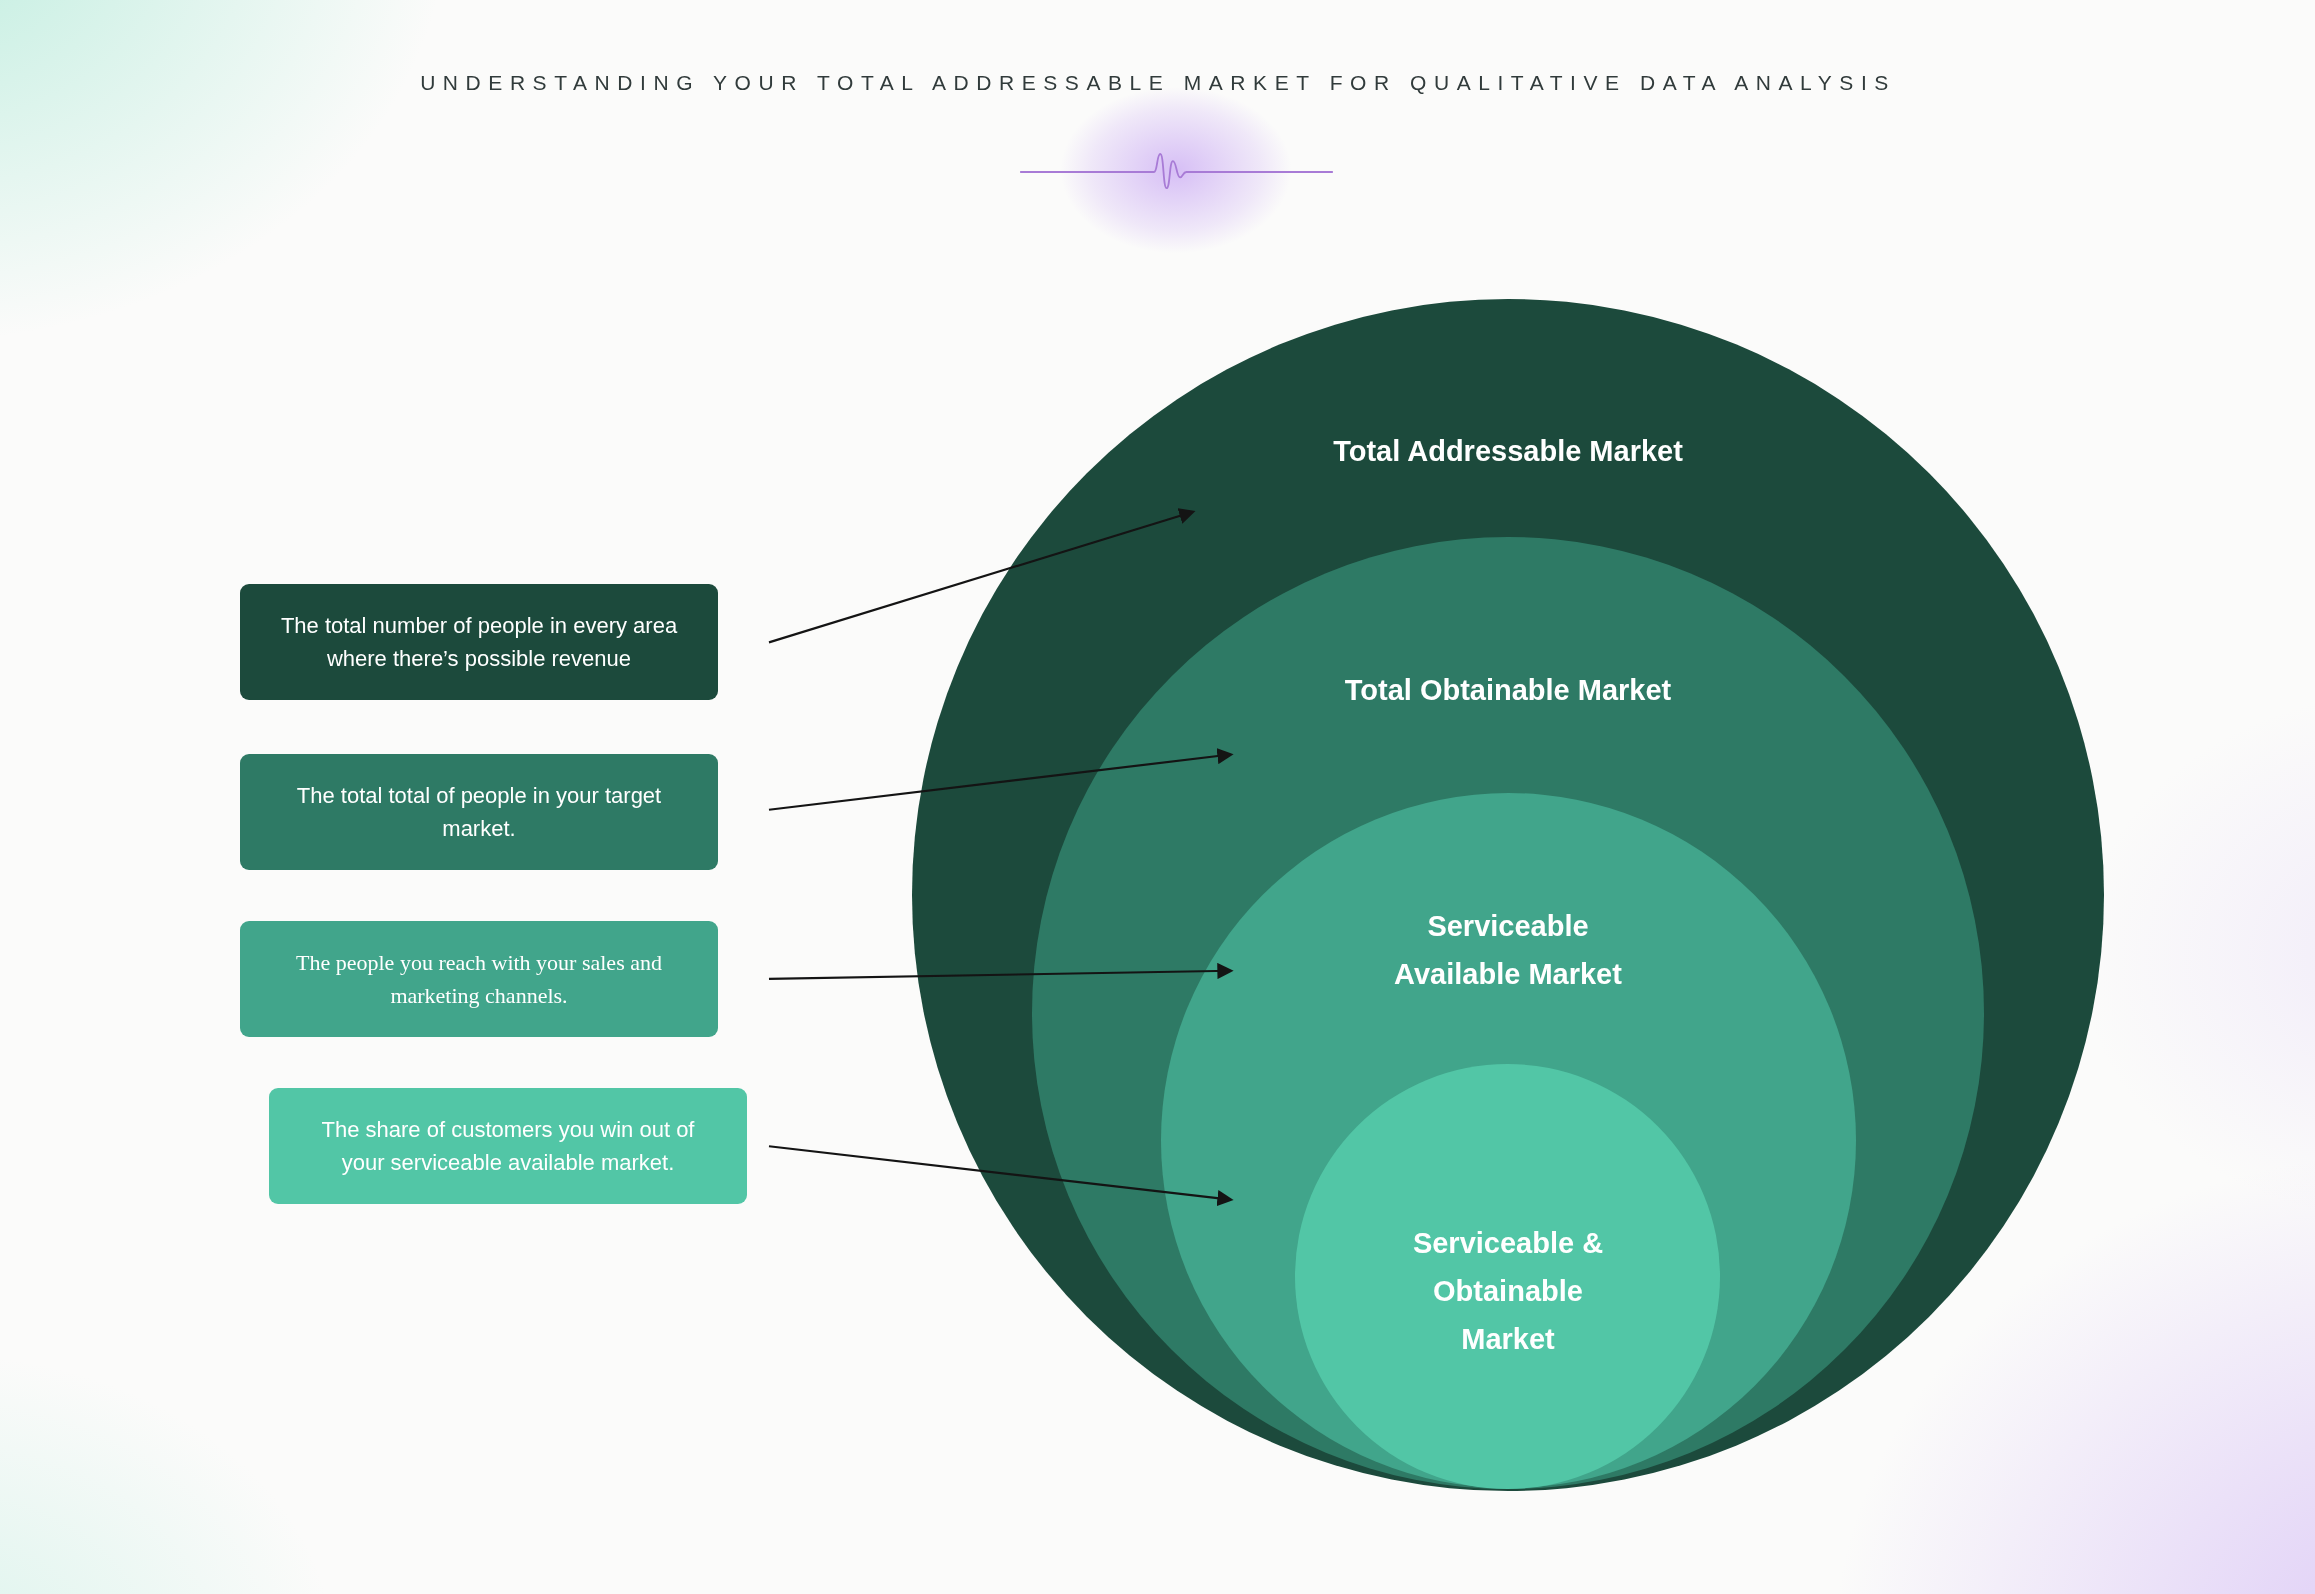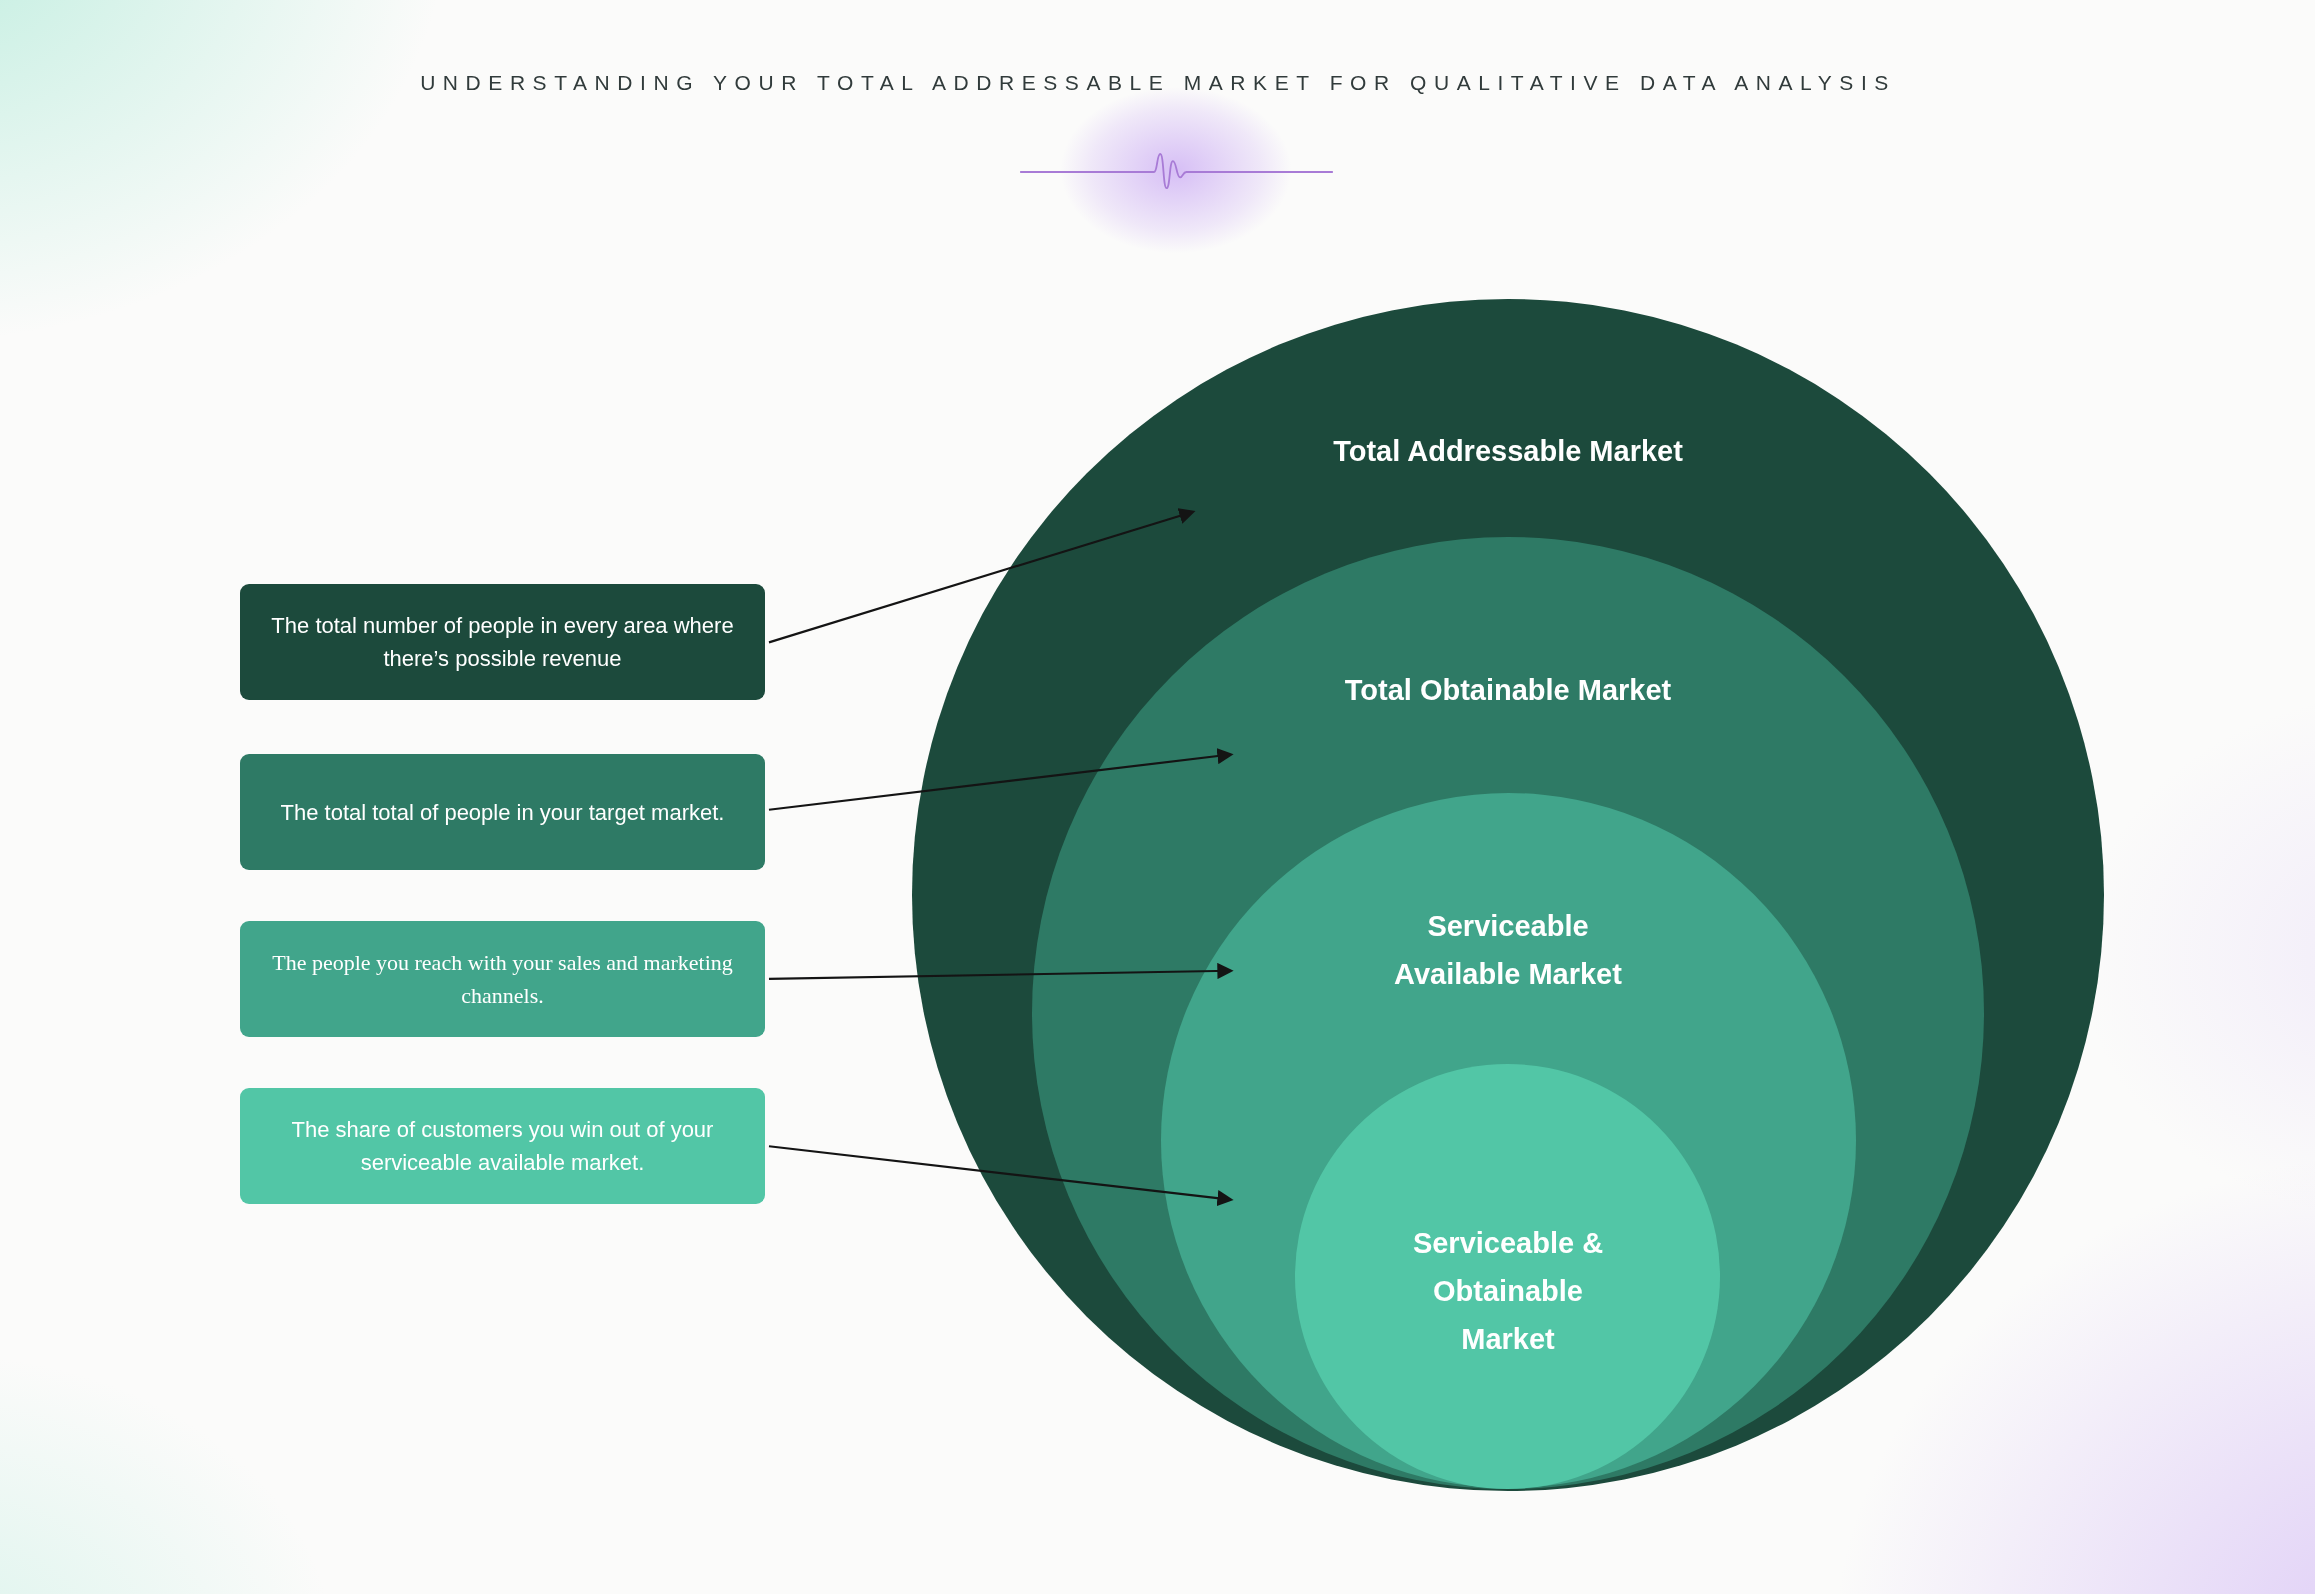--- a/index.html
+++ b/index.html
@@ -73,21 +73,21 @@
     white-space: pre-line;
   }
   .circle-label.l1 { top: 427px; }
   .circle-label.l2 { top: 666px; }
   .circle-label.l3 { top: 902px; }
   .circle-label.l4 { top: 1219px; }
 
   .callout {
     position: absolute;
     left: 240px;
-    width: 525px;
+    width: 478px;
     height: 116px;
     border-radius: 9px;
     display: flex;
     align-items: center;
     justify-content: center;
     box-sizing: border-box;
     padding: 0 31px;
   }
   .callout.b1 { top: 584px; }
   .callout.b2 { top: 754px; }
@@ -136,21 +136,21 @@
 
   <div class="callout b1" style="background-color: rgb(28, 74, 60);">
     <span class="callout-text">The total number of people in every area where there’s possible revenue</span>
   </div>
   <div class="callout b2" style="background-color: rgb(46, 122, 101);">
     <span class="callout-text">The total total of people in your target market.</span>
   </div>
   <div class="callout b3" style="background-color: rgb(65, 165, 139);">
     <span class="callout-text">The people you reach with your sales and marketing channels.</span>
   </div>
-  <div class="callout b4" style="background-color: rgb(82, 198, 166);">
+  <div class="callout b4" style="background-color: rgb(82, 198, 166); margin-left: 29px;">
     <span class="callout-text">The share of customers you win out of your serviceable available market.</span>
   </div>
 
   <svg class="arrows" viewBox="0 0 2560 1763">
     <defs>
       <marker id="ah" viewBox="0 0 10 10" refX="8" refY="5" markerWidth="18" markerHeight="18" markerUnits="userSpaceOnUse" orient="auto">
         <path d="M0 0 L10 5 L0 10 Z" fill="#141414"></path>
       </marker>
     </defs>
     <line x1="850" y1="710" x2="1318" y2="566" stroke="#141414" stroke-width="2.4" marker-end="url(#ah)"></line>

